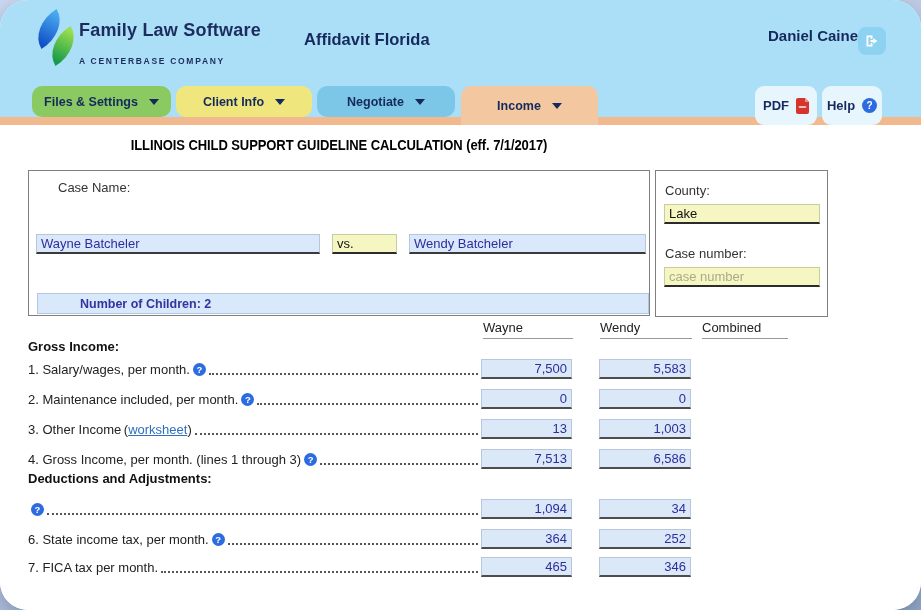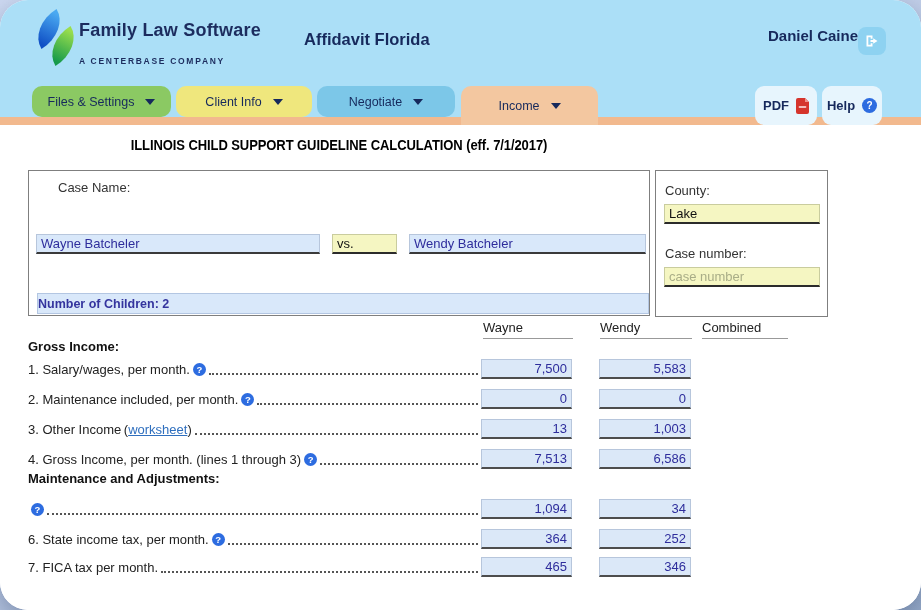--- a/index.html
+++ b/index.html
@@ -26,21 +26,21 @@
   .brand-sub { font-size:8.5px; font-weight:700; letter-spacing:1.7px; margin-top:15px; }
   .page-title { position:absolute; left:304px; top:30px; font-size:16.5px; font-weight:600; color:#16295c; }
   .user-area { position:absolute; right:35px; top:27px; display:flex; align-items:flex-start; }
   .user-name { font-size:15px; font-weight:600; color:#16295c; }
   .logout-btn { width:28px; height:28px; border:none; border-radius:8px; background:#8ed2f1;
     display:flex; align-items:center; justify-content:center; cursor:pointer; }
   
   .tab-bar { position:absolute; left:0; top:86px; width:100%; height:39px; background:#abdff7; }
   .accent-bar { position:absolute; left:0; bottom:0; width:100%; height:8px; background:#f2b98e; }
   .tab { position:absolute; top:0; height:31px; border-radius:10px; display:flex; align-items:center;
-    justify-content:center; gap:11px; font-size:12.5px; font-weight:400; color:#16295c; cursor:pointer; }
+    justify-content:center; gap:11px; font-size:12.5px; font-weight:700; color:#16295c; cursor:pointer; }
   .tab-files    { left:32px;  width:139px; background:#8bc963; }
   .tab-client   { left:176px; width:136px; background:#efe77d; }
   .tab-negotiate{ left:317px; width:138px; background:#7cc7e8; }
   .tab-reports  { left:461px; width:137px; height:39px; border-radius:10px 10px 0 0; background:#f3c7a0; z-index:2; }
   .caret { width:0; height:0; border-left:5px solid transparent; border-right:5px solid transparent; border-top:6px solid #16295c; }
   .util-btn { position:absolute; top:0; height:39px; border:none; border-radius:9px; background:#e7f5fd;
     display:flex; align-items:center; justify-content:center; gap:7px; font-family:inherit;
     font-size:13px; font-weight:700; color:#16295c; z-index:3; cursor:pointer; }
   .btn-pdf  { left:755px; width:62px; }
   .btn-help { left:822px; width:60px;align-items:center; }
@@ -57,21 +57,21 @@
   .inp-yellow { background:#f5f6c2; border:1px solid #c9cc9e; border-bottom:2px solid #2b2b2b; color:#111; padding:0 4px; height:20px; }
   .inp-blue { background:#d9e8fa; border:1px solid #b7c6dc; border-bottom:2px solid #3a3a3a; color:#2e2d9c; padding:0 4px; height:20px; }
   .case-name-input { position:absolute; left:110px; top:5px; width:452px; }
   .case-name-label { left:29px; top:9px; }
   .petitioner-input { position:absolute; left:7px;   top:63px; width:284px; }
   .vs-input         { position:absolute; left:303px; top:63px; width:65px; }
   .respondent-input { position:absolute; left:380px; top:63px; width:237px; }
   .custodial-bar { position:absolute; left:8px; top:122px; width:612px; height:21px; background:#d9e8fa;
     border:1px solid #b3c6e2; display:flex; align-items:center; font-weight:700; font-size:12.5px; color:#34349e; }
   .custodial-bar .cp { margin-left:10px; }
-  .custodial-bar .noc { }
+  .custodial-bar .noc { margin-left:42px; }
   .county-label { left:9px; top:12px; }
   .county-input { position:absolute; left:8px; top:33px; width:156px; }
   .casenum-label { left:9px; top:75px; }
   .casenum-input { position:absolute; left:8px; top:96px; width:156px; }
   .casenum-input::placeholder { color:#a9ad87; }
   .col-hdr { position:absolute; top:195px; font-size:13px; color:#222; border-bottom:1px solid #999; padding-bottom:3px; }
   .col-wayne { left:483px; width:90px; }
   .col-wendy { left:600px; width:92px; }
   .col-combined { left:702px; width:86px; }
   .section-label { position:absolute; left:28px; font-weight:700; color:#111; }
@@ -210,21 +210,21 @@
     <div class="calc-row row-4">
       <div class="row-line">
         <span class="row-label">4. Gross Income, per month. (lines 1 through 3)</span>
         <span class="q-icon">?</span>
         <span class="dots"></span>
       </div>
       <input class="cell cell-wayne" value="7,513" style="">
       <input class="cell cell-wendy" value="6,586" style="">
     </div>
 
-    <div class="section-label sec-deduct">Maintenance and Adjustments:</div>
+    <div class="section-label sec-deduct">Deductions and Adjustments:</div>
 
     <div class="calc-row row-5">
       <div class="row-line">
         <span class="q-icon">?</span>
         <span class="dots"></span>
       </div>
       <input class="cell cell-wayne" value="1,094" style="">
       <input class="cell cell-wendy" value="34" style="">
     </div>
 

